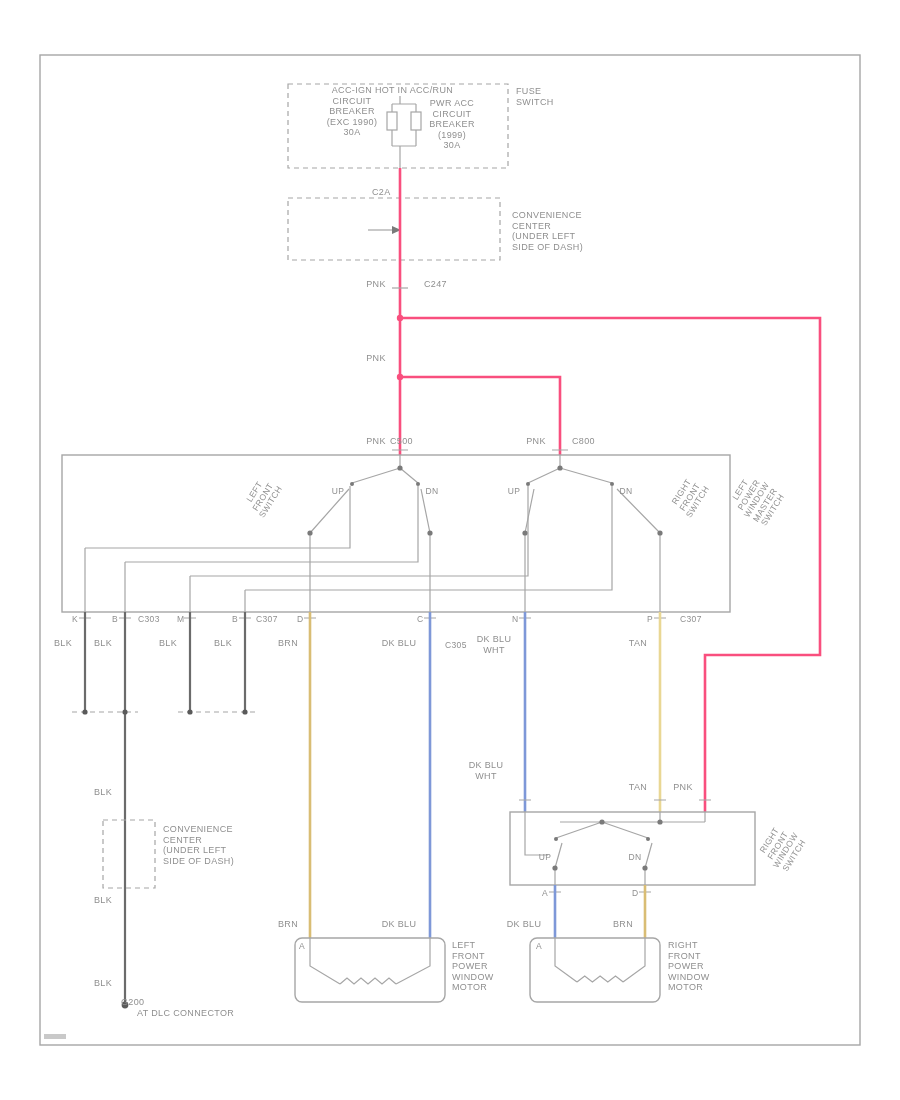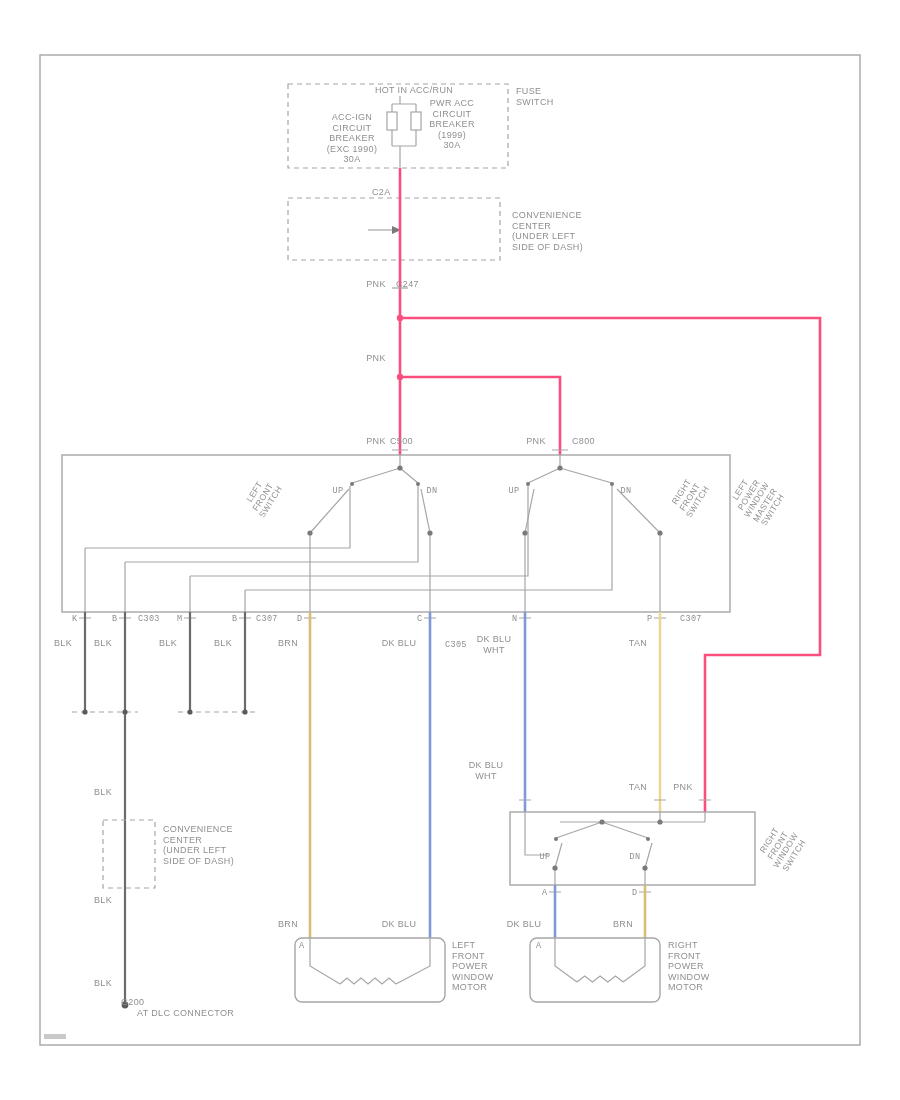--- a/index.html
+++ b/index.html
@@ -20,21 +20,21 @@
   .w-tan{stroke:var(--tan);}
   .w-blk{stroke:var(--blk);stroke-width:2.2;}
   .dot{fill:#7a7a7a;}
   .dotd{fill:#5a5a5a;}
   .dotp{fill:var(--pnk);}
   .lb{position:absolute;font-size:9px;line-height:10.5px;color:var(--text);
       letter-spacing:.35px;white-space:nowrap;}
   .ctr{transform:translateX(-50%);text-align:center;}
   .rt{text-align:center;}
   .rot{transform:translate(-50%,-50%) rotate(-58deg);text-align:center;font-size:8.5px;line-height:9.5px;}
-  .sm{font-size:8.5px;font-family:Liberation Mono, monospace;}
+  .sm{font-size:8.5px;}
 </style>
 </head>
 <body>
 
 <div class="canvas">
 
   <svg width="900" height="1100" viewBox="0 0 900 1100">
 
     <rect class="bx" x="40" y="55" width="820" height="990"></rect>
 
@@ -106,21 +106,21 @@
     <path class="ln" d="M340 984 l7 -6 l7 6 l7 -6 l7 6 l7 -6 l7 6 l7 -6 l7 6"></path>
     <rect class="bx" rx="7" x="530" y="938" width="130" height="64"></rect>
     <path class="ln" d="M555 938 V966 L577 982 M645 938 V966 L623 982"></path>
     <path class="ln" d="M577 982 l7.7 -6 l7.7 6 l7.7 -6 l7.7 6 l7.7 -6 l7.7 6"></path>
 
     <rect x="44" y="1034" width="22" height="5" fill="#c9c9c9"></rect>
   </svg>
 
   <div class="lb ctr" style="left:414px;top:85px">HOT IN ACC/RUN</div>
 
-  <div class="lb ctr" style="left:352px;top:112px">
+  <div class="lb ctr" style="left:352px;top:85px">
     <div>ACC-IGN</div>
     <div>CIRCUIT</div>
     <div>BREAKER</div>
     <div>(EXC 1990)</div>
     <div>30A</div>
   </div>
   <div class="lb ctr" style="left:452px;top:98px">
     <div>PWR ACC</div>
     <div>CIRCUIT</div>
     <div>BREAKER</div>
@@ -134,21 +134,21 @@
 
   <div class="lb" style="left:372px;top:187px">C2A</div>
   <div class="lb" style="left:512px;top:210px">
     <div>CONVENIENCE</div>
     <div>CENTER</div>
     <div>(UNDER LEFT</div>
     <div>SIDE OF DASH)</div>
   </div>
 
   <div class="lb rt" style="left:360px;top:279px;width:32px">PNK</div>
-  <div class="lb" style="left:396px;top:279px">C247</div>
+  <div class="lb" style="left:424px;top:279px">C247</div>
   <div class="lb rt" style="left:360px;top:353px;width:32px">PNK</div>
   <div class="lb rt" style="left:360px;top:436px;width:32px">PNK</div>
   <div class="lb" style="left:390px;top:436px">C500</div>
   <div class="lb rt" style="left:520px;top:436px;width:32px">PNK</div>
   <div class="lb" style="left:572px;top:436px">C800</div>
 
   <div class="lb rot" style="left:263px;top:497px">
     <div>LEFT</div>
     <div>FRONT</div>
     <div>SWITCH</div>

